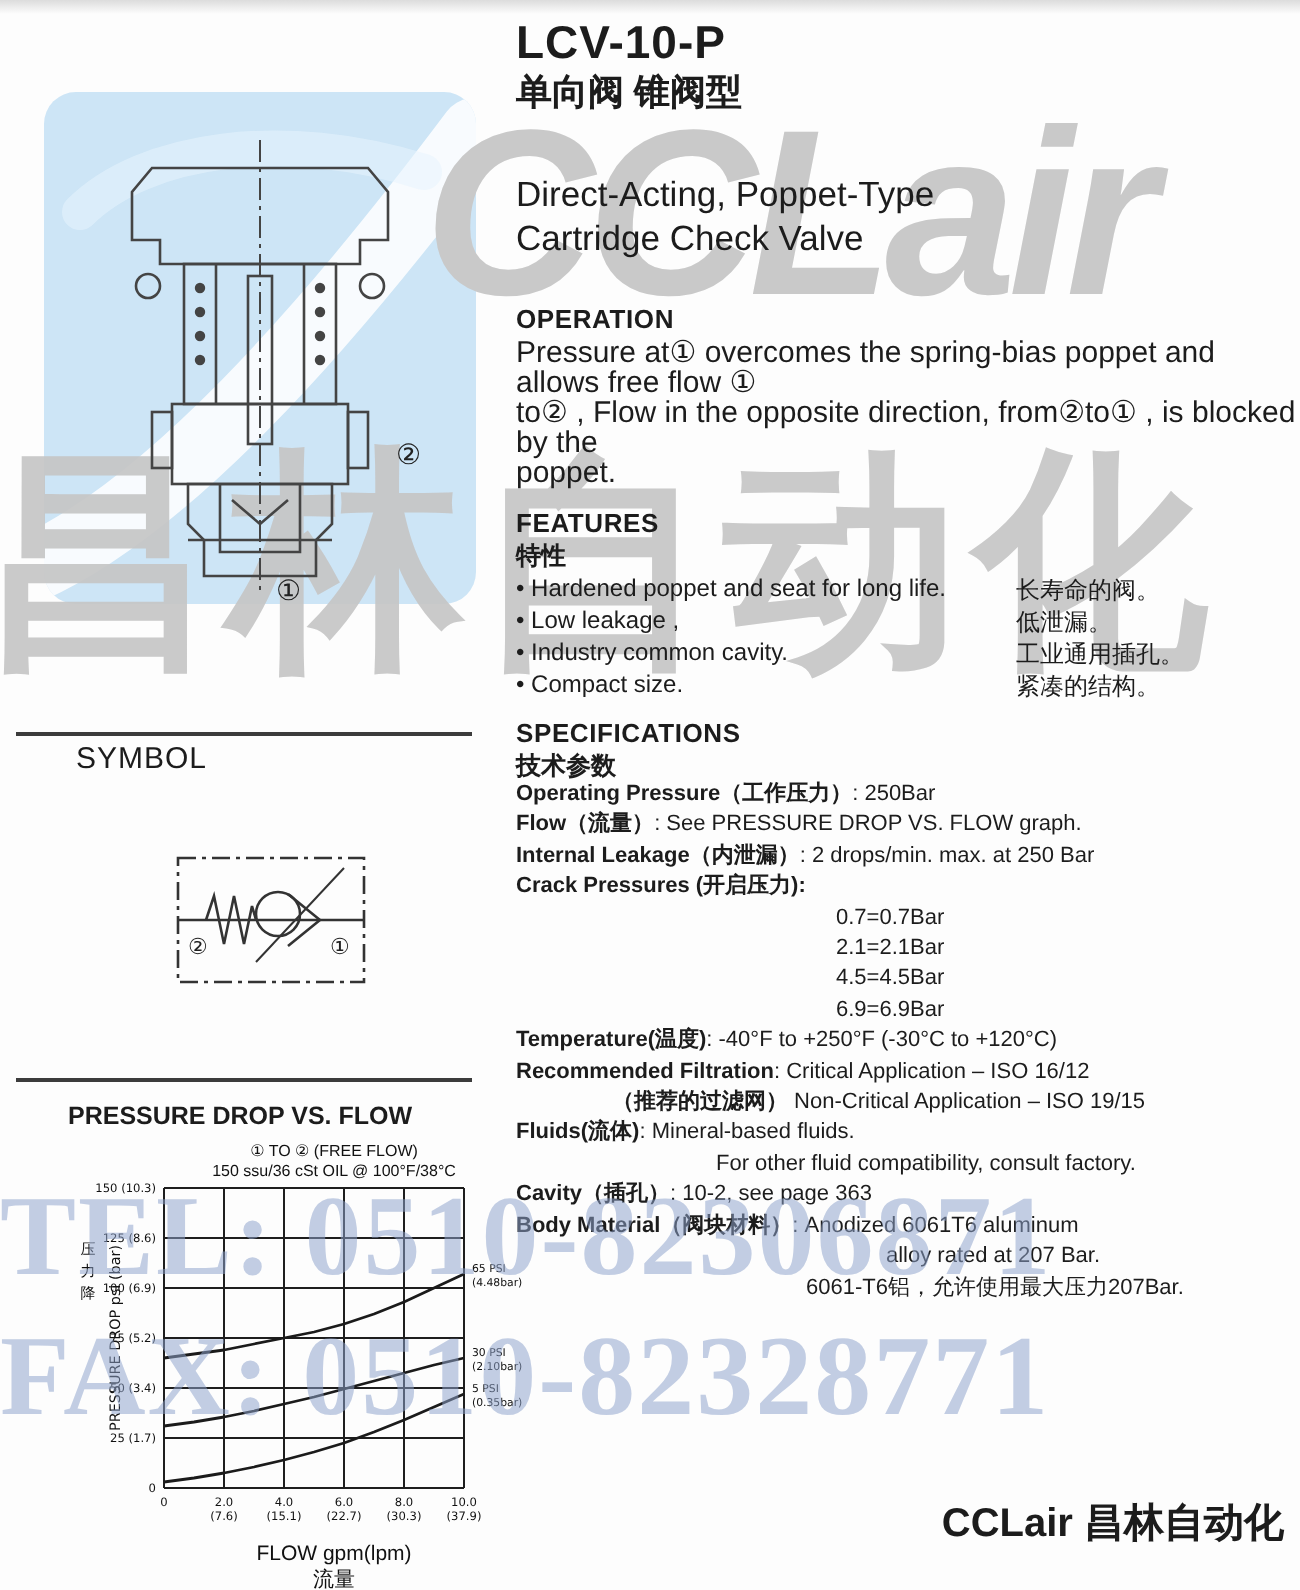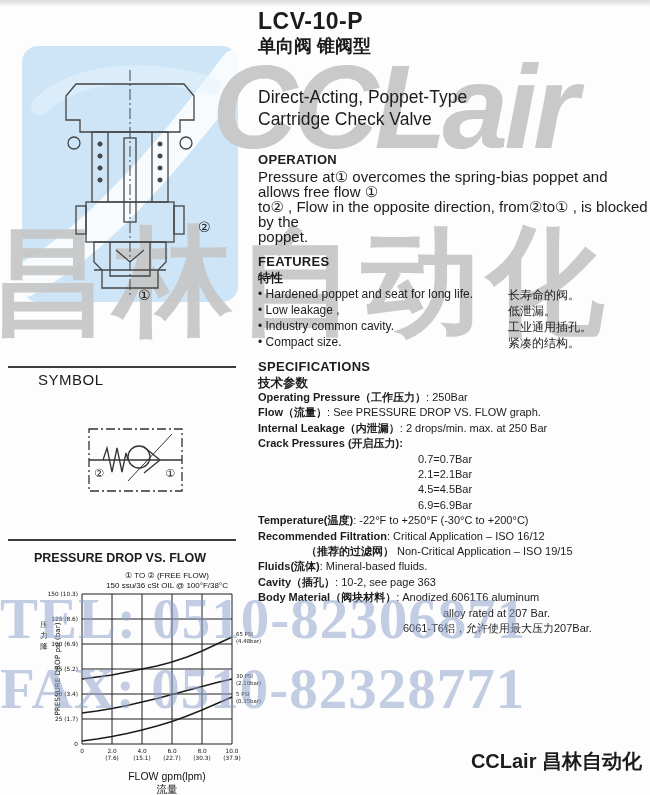--- a/index.html
+++ b/index.html
@@ -226,24 +226,25 @@
 
   <div class="abs rcol spec-block">
     <div><b>Operating Pressure（工作压力）</b><span>: 250Bar</span></div>
     <div><b>Flow（流量）</b><span>: See PRESSURE DROP VS. FLOW graph.</span></div>
     <div><b>Internal Leakage（内泄漏）</b><span>: 2 drops/min. max. at 250 Bar</span></div>
     <div><b>Crack Pressures (开启压力):</b></div>
     <div class="ind-crack">0.7=0.7Bar</div>
     <div class="ind-crack">2.1=2.1Bar</div>
     <div class="ind-crack">4.5=4.5Bar</div>
     <div class="ind-crack">6.9=6.9Bar</div>
-    <div><b>Temperature(温度)</b><span>: -22°F to +250°F (-30°C to +200°C)</span></div>
+    <div><b>Temperature(温度)</b><span>: -40°F to +250°F (-30°C to +120°C)</span></div>
     <div><b>Recommended Filtration</b><span>: Critical Application – ISO 16/12</span></div>
     <div class="ind-filt"><b>（推荐的过滤网）</b><span> Non-Critical Application – ISO 19/15</span></div>
     <div><b>Fluids(流体)</b><span>: Mineral-based fluids.</span></div>
+    <div class="ind-fluid">For other fluid compatibility, consult factory.</div>
     <div><b>Cavity（插孔）</b><span>: 10-2, see page 363</span></div>
     <div><b>Body Material（阀块材料）</b><span>: Anodized 6061T6 aluminum</span></div>
     <div class="ind-alloy">alloy rated at  207 Bar.</div>
     <div class="ind-alu">6061-T6铝，允许使用最大压力207Bar.</div>
   </div>
 
   <div class="abs wm-tel" style="color: rgb(142, 163, 204);">TEL: 0510-82306871</div>
   <div class="abs wm-fax" style="color: rgb(142, 163, 204);">FAX: 0510-82328771</div>
 
   <div class="abs footer-brand">CCLair 昌林自动化</div>

